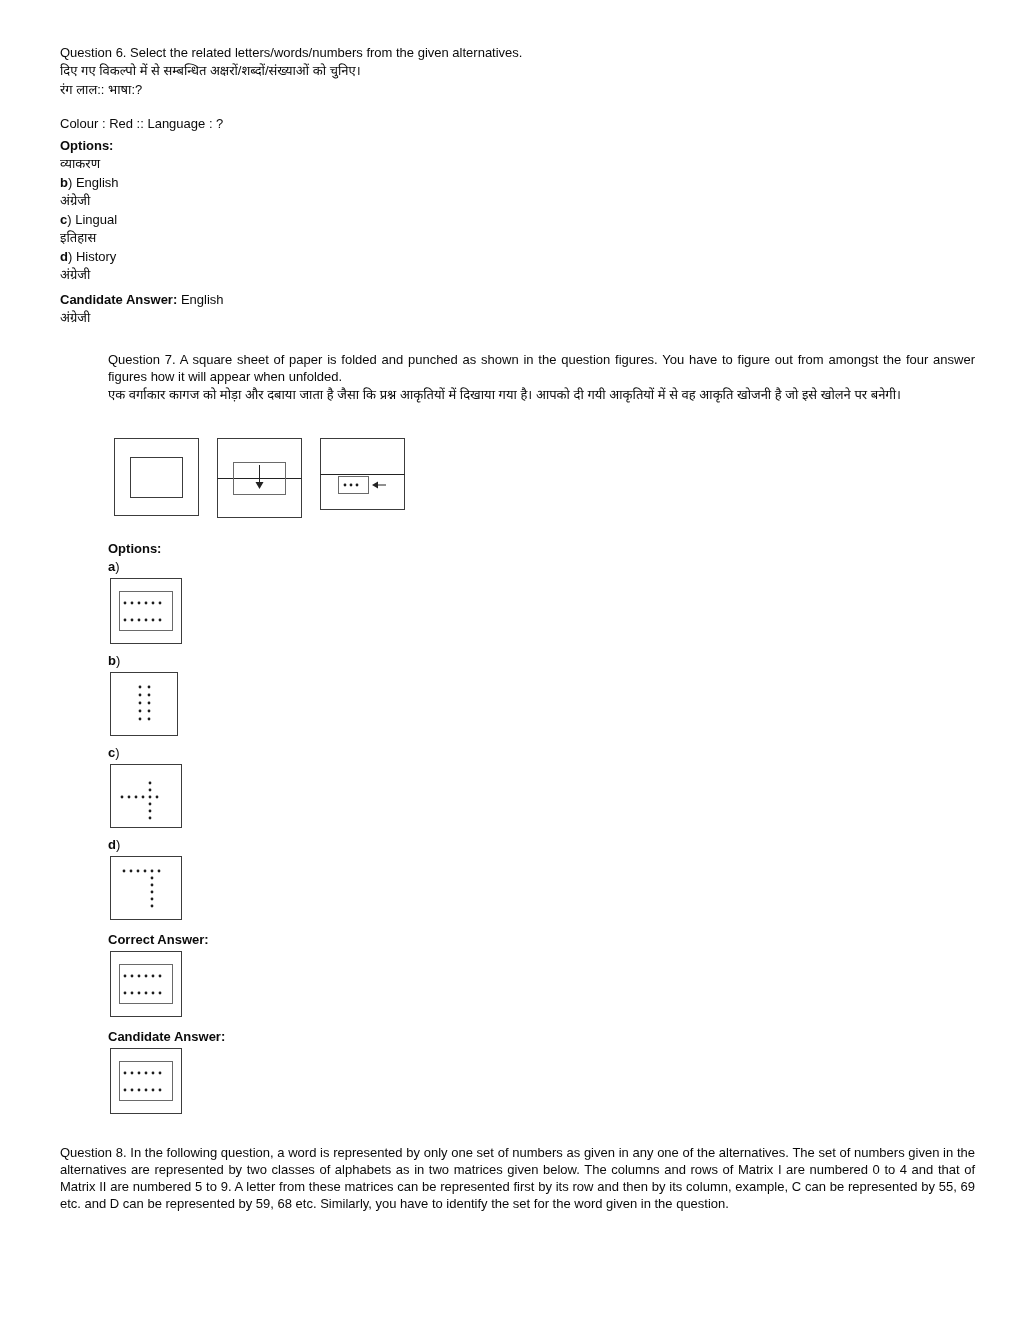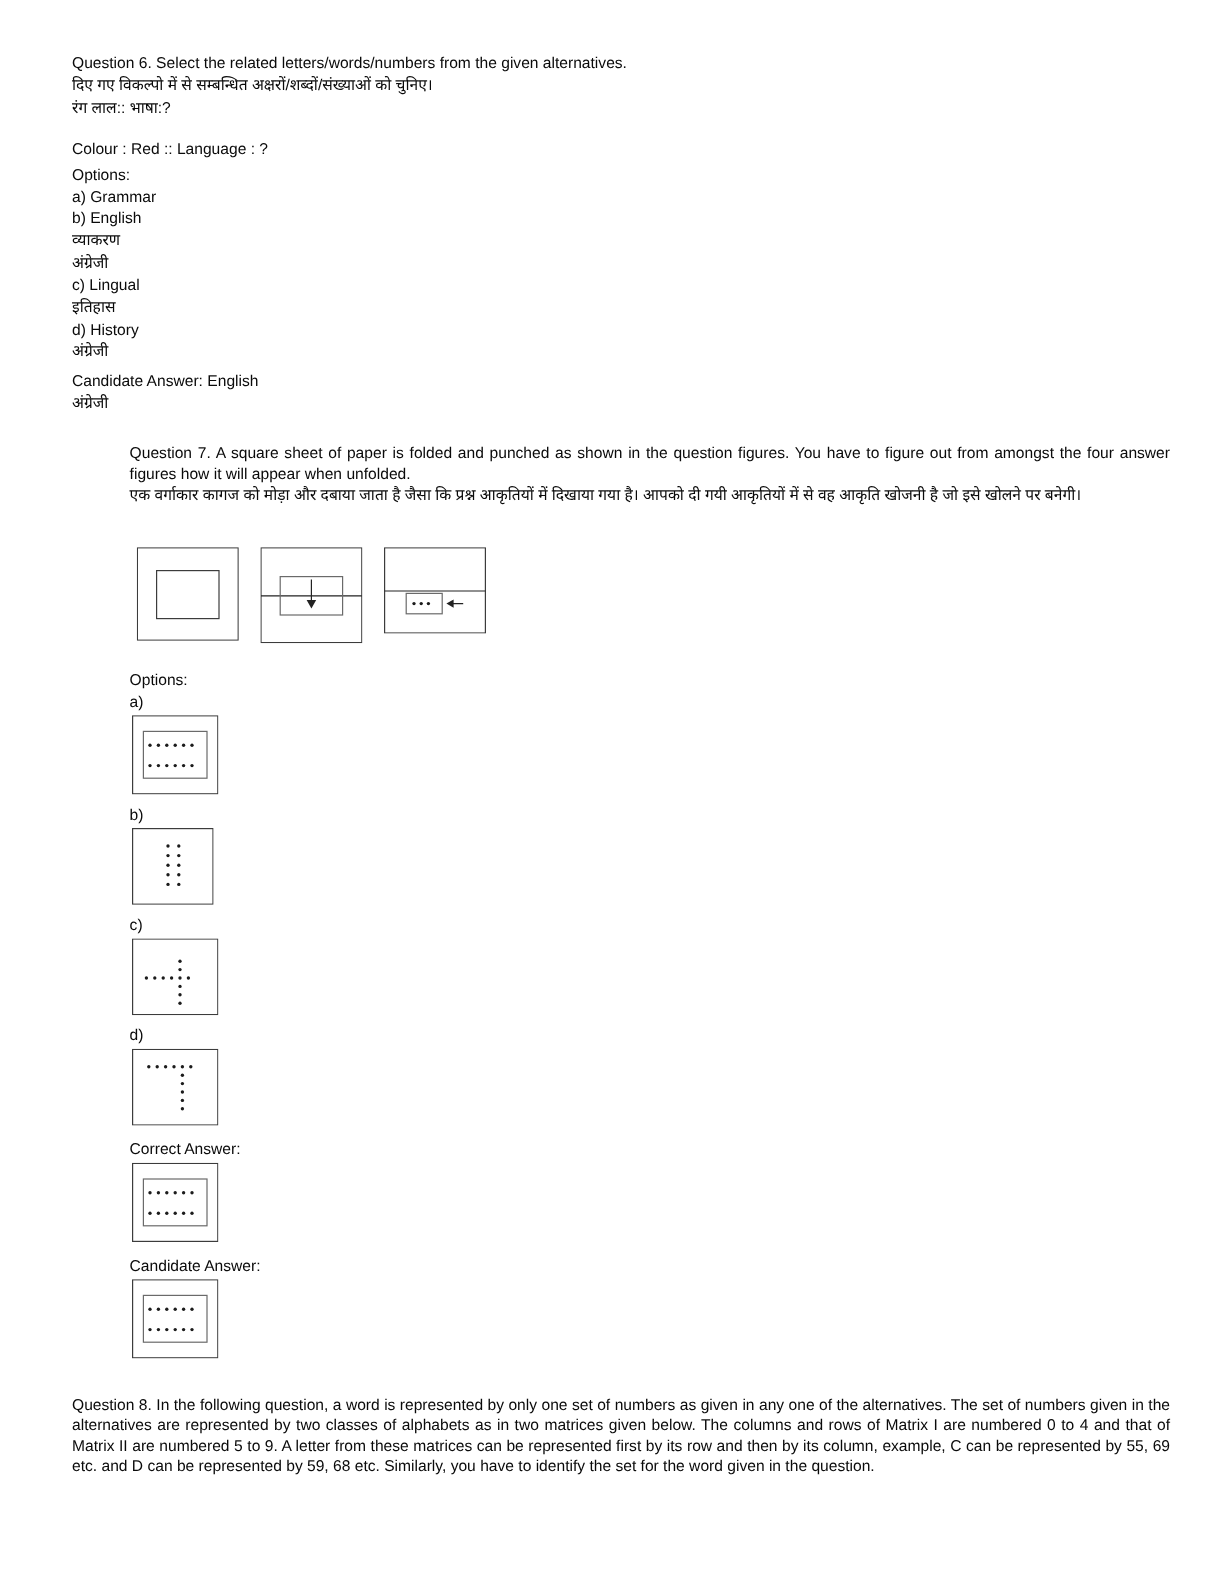--- a/index.html
+++ b/index.html
@@ -6,21 +6,21 @@
   html, body { background: #ffffff; }
   body {
     width: 1020px; height: 1320px;
     font-family: "Liberation Sans", "DejaVu Sans", sans-serif;
     font-size: 13px; color: #0a0a0a;
     overflow: hidden;
   }
   .page { padding: 44px 45px 0 60px; width: 1020px; }
   .line { line-height: 17px; margin-bottom: 1px; }
   .hindi { line-height: 18px; }
-  .bold { font-weight: 400; }
+  .bold { font-weight: 700; }
   .stem { margin-top: 16px; }
   .options-label { margin-top: 5px; }
   .answer-row { margin-top: 7px; }
   .just { text-align: justify; }
 
   section.q7 { margin-top: 24px; margin-left: 48px; }
   section.q8 { margin-top: 30px; }
 
   .qfig-row { display: flex; gap: 18px; align-items: flex-start; margin: 34px 0 0 6px; }
   .q7-options-label { margin-top: 22px; }
@@ -38,24 +38,23 @@
 
   <section class="q6">
     <div class="line">Question 6. Select the related letters/words/numbers from the given alternatives.</div>
     <div class="line hindi">दिए गए विकल्पो में से सम्बन्धित अक्षरों/शब्दों/संख्याओं को चुनिए।</div>
 
     <div class="line hindi">रंग लाल:: भाषा:?</div>
     <div class="line stem">Colour : Red :: Language : ?</div>
 
     <div class="line bold options-label">Options:</div>
 
-    <div class="line"><span class="bold">a</span><span>) Grammar</span></div>
+    <div class="line hindi">व्याकरण</div>
+
     <div class="line"><span class="bold">b</span><span>) English</span></div>
-
-    <div class="line hindi">व्याकरण</div>
     <div class="line hindi">अंग्रेजी</div>
 
     <div class="line"><span class="bold">c</span><span>) Lingual</span></div>
 
     <div class="line hindi">इतिहास</div>
     <div class="line"><span class="bold">d</span><span>) History</span></div>
 
     <div class="line hindi">अंग्रेजी</div>
 
     <div class="line answer-row"><span class="bold">Candidate Answer:</span> <span>English</span></div>

